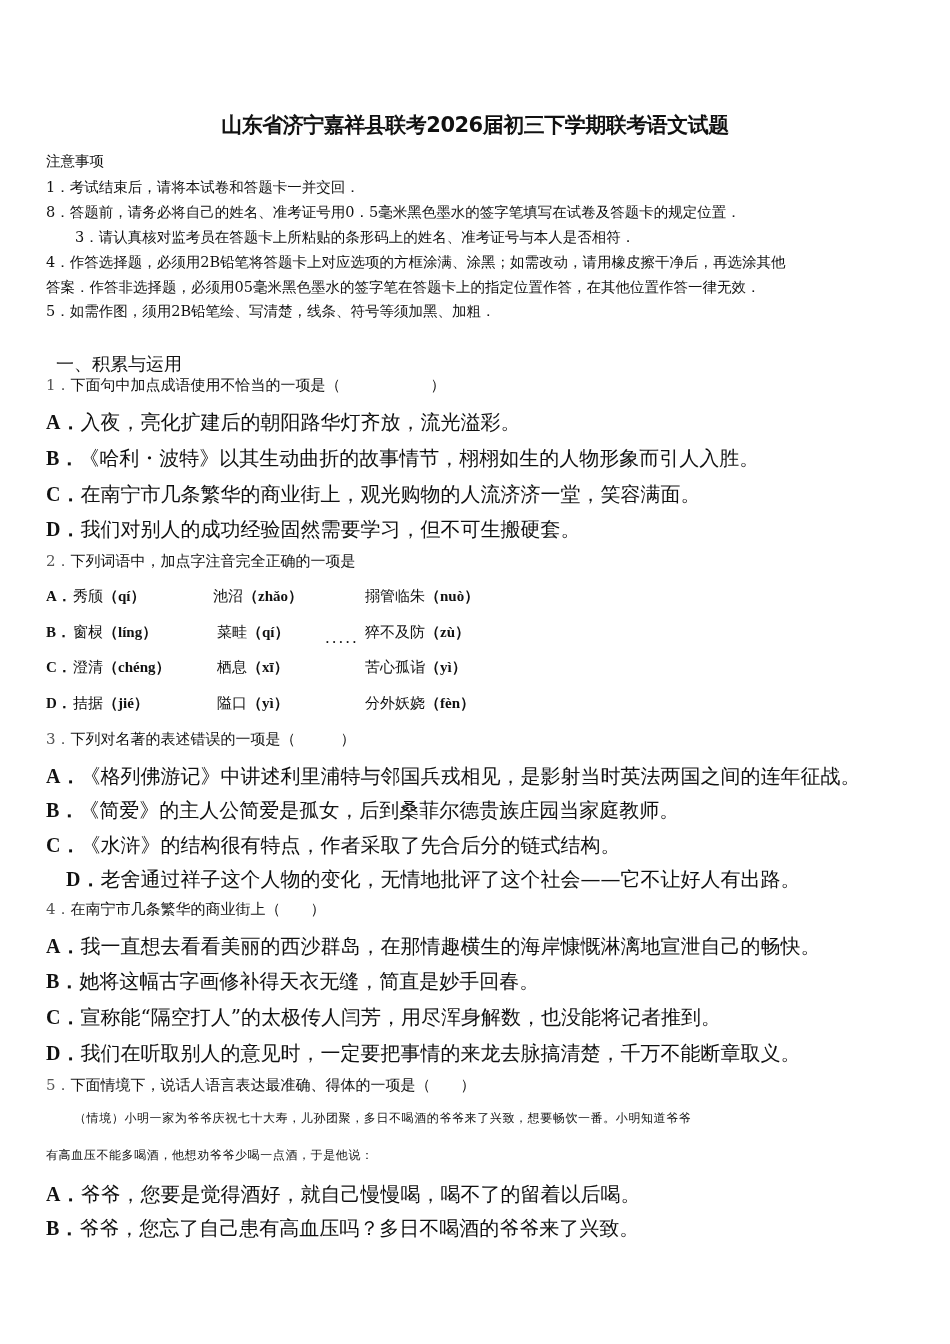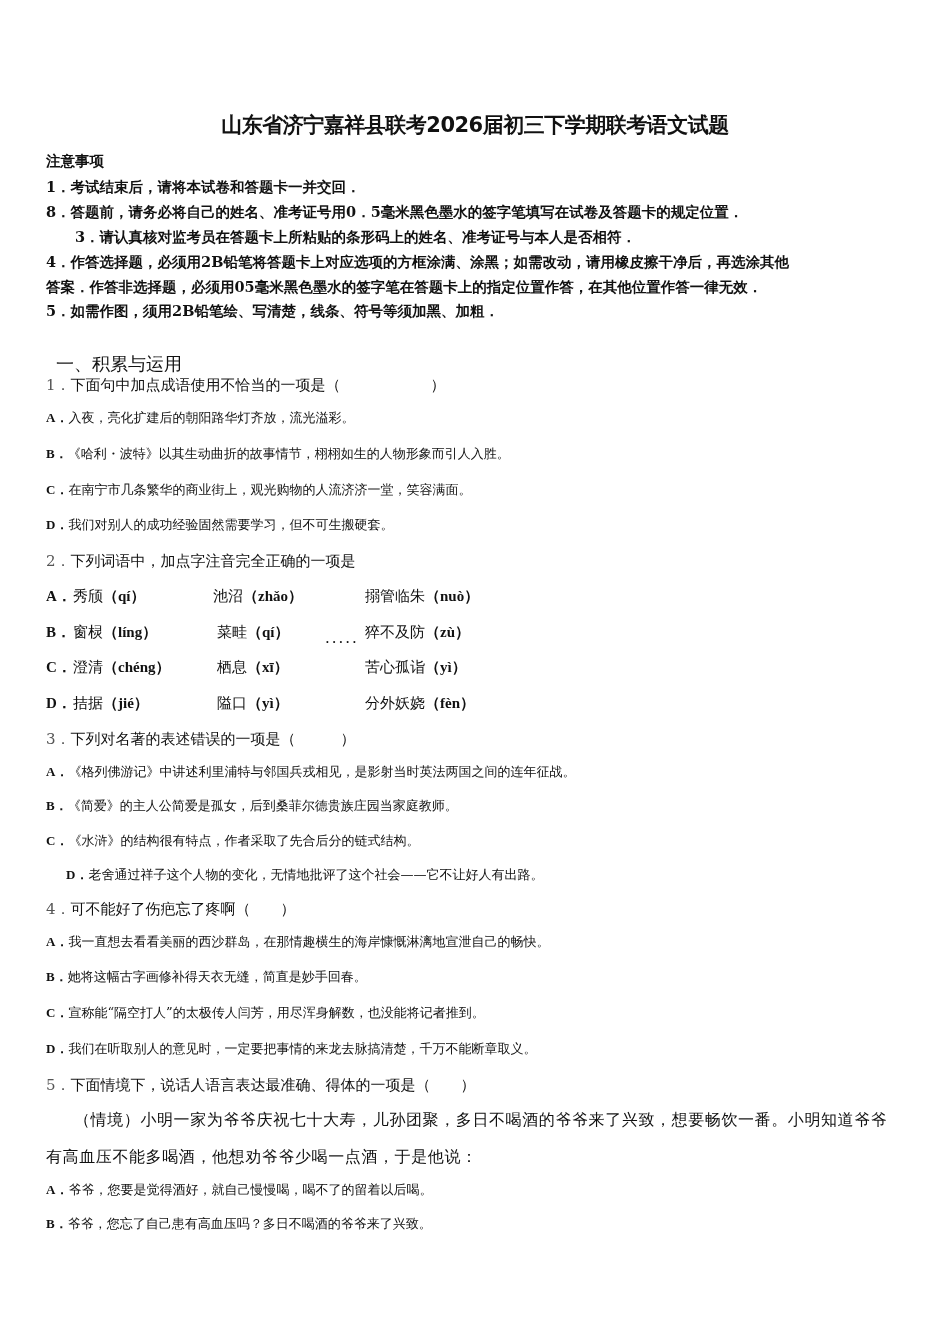--- a/index.html
+++ b/index.html
@@ -7,30 +7,30 @@
     width: 950px; height: 1344px; position: relative; overflow: hidden;
     font-family: "DejaVu Serif", "Liberation Serif", serif;
     color: #111111;
   }
   .abs { position: absolute; white-space: nowrap; }
   .title {
     left: 0; width: 950px; top: 111px; text-align: center;
     font-family: "DejaVu Sans", "Liberation Sans", sans-serif;
     font-weight: bold; font-size: 21px; letter-spacing: -0.5px;
   }
-  .notice { font-size: 14.5px; left: 46px; font-weight: bold; }
+  .notice { font-size: 14.5px; left: 46px; }
   .section { font-size: 18px; left: 56px; }
   .qstem { font-size: 15px; left: 46px; }
   .qstem .num { color: #555; }
-  .opt { font-size: 13px; left: 46px; }
+  .opt { font-size: 20px; left: 46px; }
   .opt .letter { font-weight: bold; font-family: "Liberation Serif", serif; }
   .pinyin { font-weight: bold; font-family: "Liberation Serif", serif; }
   .col { position: absolute; white-space: nowrap; font-size: 15px; }
   .dots { position: absolute; font-size: 15px; letter-spacing: 2px; }
-  .scenario { font-size: 16px; letter-spacing: 0.6px; }
+  .scenario { font-size: 12px; letter-spacing: 0.6px; }
 </style>
 </head>
 <body>
 
 <div class="abs title">山东省济宁嘉祥县联考2026届初三下学期联考语文试题</div>
 
 <div class="abs notice" style="top:152px;">注意事项</div>
 <div class="abs notice" style="top:178px;">1．考试结束后，请将本试卷和答题卡一并交回．</div>
 <div class="abs notice" style="top:203px;">8．答题前，请务必将自己的姓名、准考证号用0．5毫米黑色墨水的签字笔填写在试卷及答题卡的规定位置．</div>
 <div class="abs notice" style="top:228px;margin-left:29px;">3．请认真核对监考员在答题卡上所粘贴的条形码上的姓名、准考证号与本人是否相符．</div>
@@ -96,21 +96,21 @@
   <span class="letter">B．</span><span>《简爱》的主人公简爱是孤女，后到桑菲尔德贵族庄园当家庭教师。</span>
 </div>
 <div class="abs opt" style="top:832px;">
   <span class="letter">C．</span><span>《水浒》的结构很有特点，作者采取了先合后分的链式结构。</span>
 </div>
 <div class="abs opt" style="top:866px;margin-left:20px;">
   <span class="letter">D．</span><span>老舍通过祥子这个人物的变化，无情地批评了这个社会——它不让好人有出路。</span>
 </div>
 
 <div class="abs qstem" style="top:900px;">
-  <span class="num">4．</span><span>可不能好了伤疤忘了疼啊（　　）</span>
+  <span class="num">4．</span><span>在南宁市几条繁华的商业街上（　　）</span>
 </div>
 <div class="abs opt" style="top:933px;">
   <span class="letter">A．</span><span>我一直想去看看美丽的西沙群岛，在那情趣横生的海岸慷慨淋漓地宣泄自己的畅快。</span>
 </div>
 <div class="abs opt" style="top:968px;">
   <span class="letter">B．</span><span>她将这幅古字画修补得天衣无缝，简直是妙手回春。</span>
 </div>
 <div class="abs opt" style="top:1004px;">
   <span class="letter">C．</span><span>宣称能“隔空打人”的太极传人闫芳，用尽浑身解数，也没能将记者推到。</span>
 </div>

